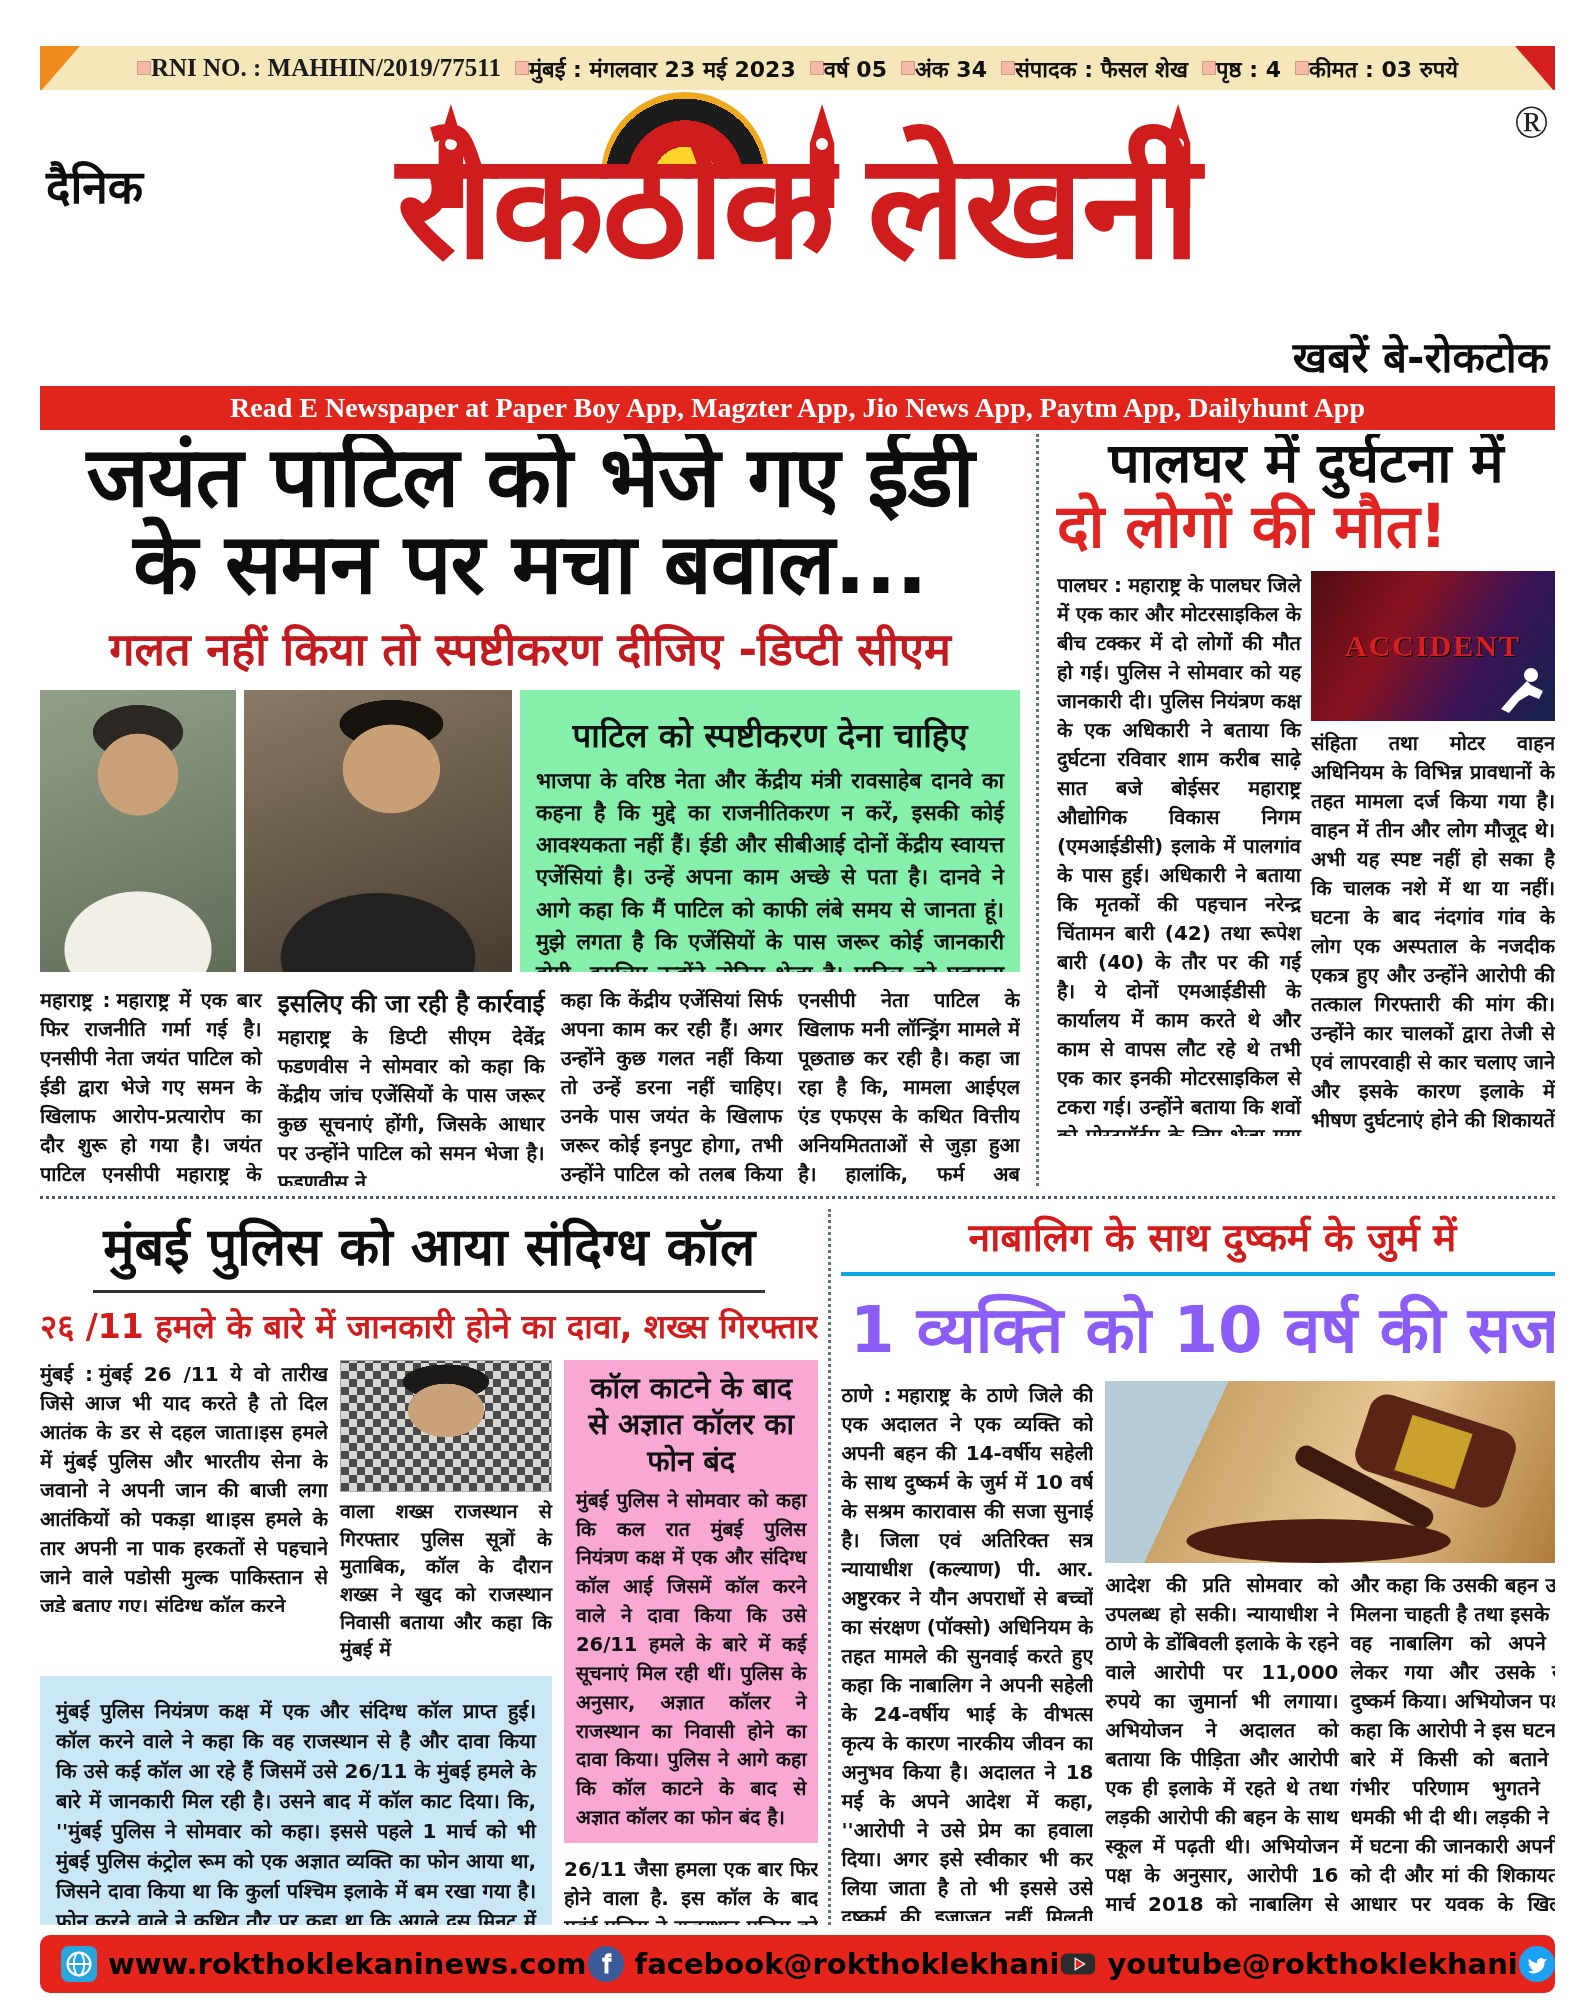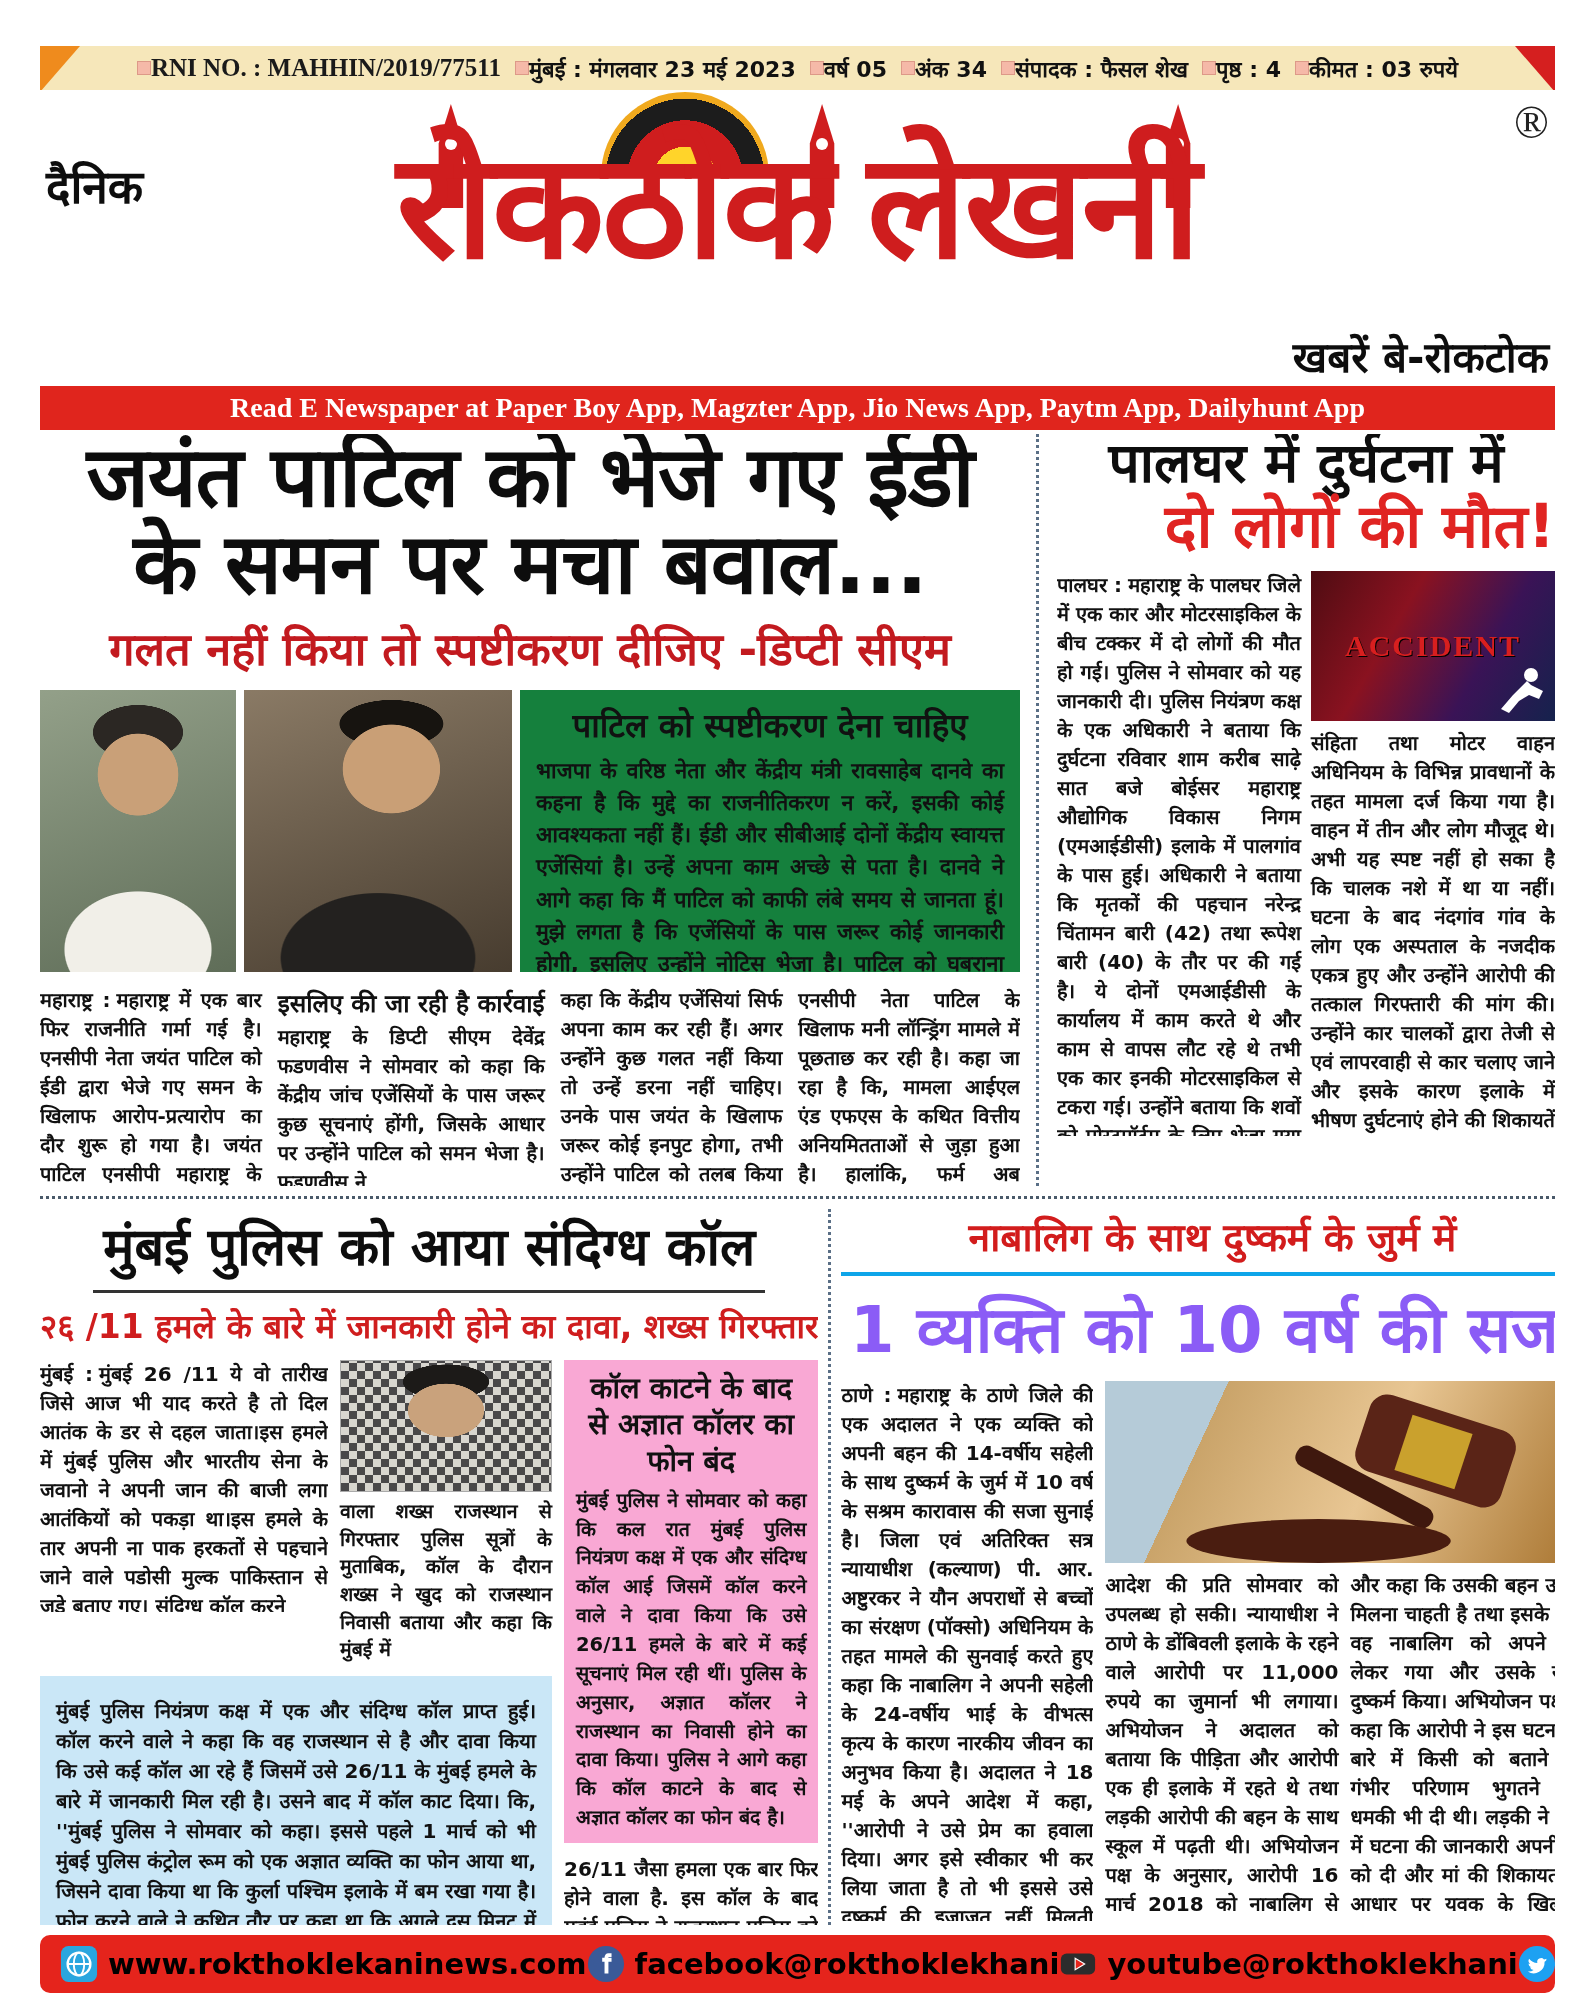--- a/index.html
+++ b/index.html
@@ -71,32 +71,32 @@
       linear-gradient(160deg,#93a089,#5f6d58);
   }
   .photo-fadnavis {
     width:268px; height:100%;
     background:
       radial-gradient(ellipse 30% 26% at 55% 28%, #c99f76 0 60%, rgba(0,0,0,0) 61%),
       radial-gradient(ellipse 32% 14% at 55% 12%, #171410 0 60%, rgba(0,0,0,0) 61%),
       radial-gradient(ellipse 60% 38% at 50% 95%, #23211f 0 60%, rgba(0,0,0,0) 61%),
       linear-gradient(160deg,#8a7a65,#473c2f);
   }
-  .pink-box { flex:1; background:#15803d; padding:12px 16px; overflow:hidden; }
+  .pink-box { flex:1; background:#86efac; padding:22px 16px; overflow:hidden; }
   .pink-box h3 { text-align:center; font-size:33px; font-weight:800; margin-bottom:8px; }
   .pink-box p { font-size:21.5px; line-height:1.5; font-weight:700; text-align:justify; }
 
   .lead-cols { display:grid; grid-template-columns:repeat(4,1fr); gap:16px; margin-top:14px; height:260px; overflow:hidden; }
   .body-text { font-size:20px; line-height:1.45; font-weight:600; text-align:justify; }
   .dl { font-weight:800; margin-right:6px; }
   .col-head { text-align:center; font-size:24.5px; font-weight:800; margin-bottom:4px; white-space:nowrap; }
 
   .palghar { padding-left:2px; overflow:hidden; }
   .pal-head1 { text-align:center; font-size:55px; font-weight:900; color:#0d0d0d; line-height:1.08; }
-  .pal-head2 { text-align:right; font-size:60px; font-weight:900; color:#e02422; line-height:1.12; }
+  .pal-head2 { text-align:left; font-size:60px; font-weight:900; color:#e02422; line-height:1.12; }
   .pal-cols { display:grid; grid-template-columns:1fr 1fr; gap:10px; margin-top:10px; height:565px; overflow:hidden; }
   .accident-photo {
     height:150px; margin-bottom:8px; position:relative;
     background:linear-gradient(120deg,#4f0c12,#8a1220 35%,#3a1356 68%,#15224d);
     display:flex; align-items:center; justify-content:center;
   }
   .accident-word { color:#d81f1f; font-weight:900; font-size:30px; letter-spacing:2px; text-shadow:1px 1px 0 #000; font-family:"Liberation Serif", serif; }
   .accident-figure { position:absolute; right:8px; bottom:4px; }
 
   .hrdots { border:none; border-top:3px dotted #4a5a6a; margin:10px 0; }

